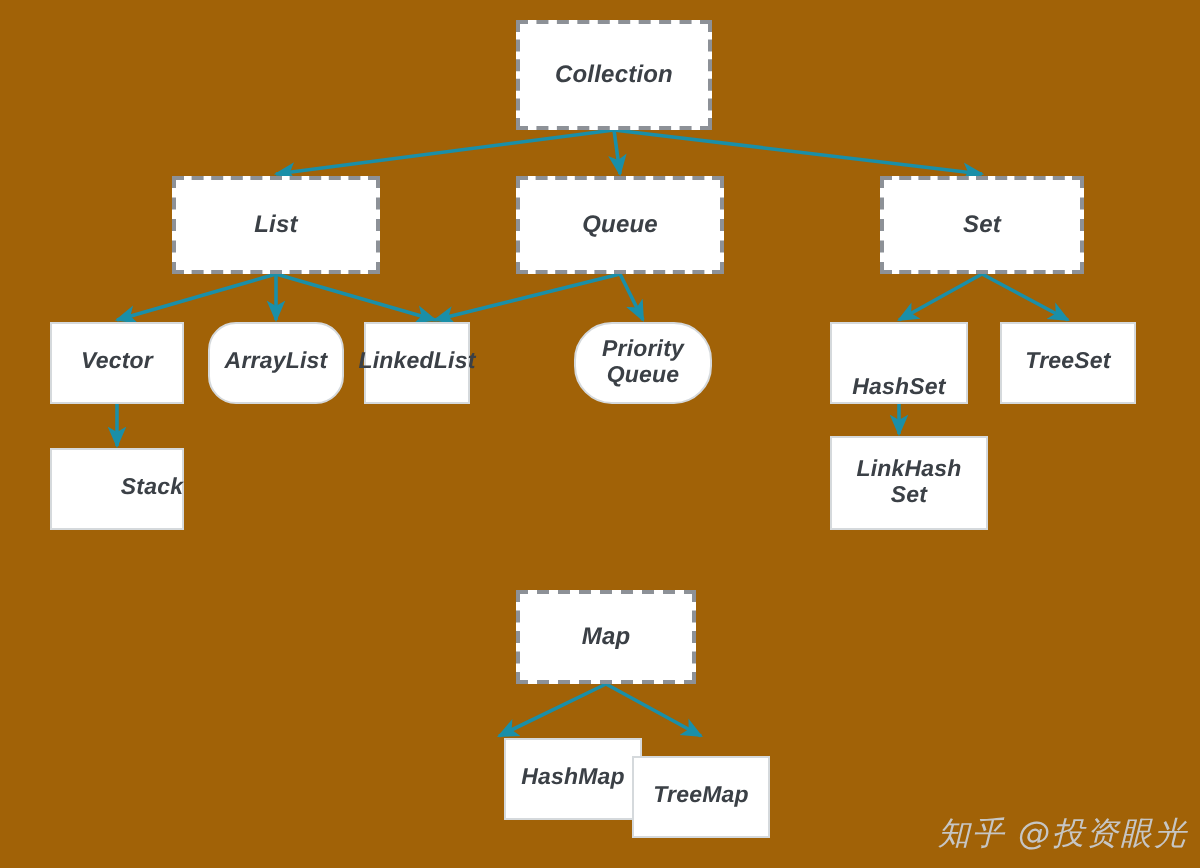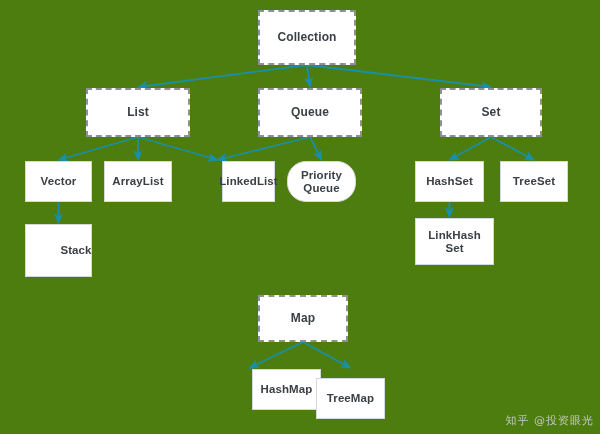--- a/index.html
+++ b/index.html
@@ -7,22 +7,23 @@
     padding: 0;
     background: #ffffff;
   }
   body {
     font-family: "Liberation Sans", sans-serif;
   }
   #canvas {
     position: relative;
     width: 600px;
     height: 434px;
-    background: #4d7c0f;
+    background: #a16207;
     overflow: hidden;
+    font-style: italic;
   }
   #edges {
     position: absolute;
     left: 0;
     top: 0;
     width: 600px;
     height: 434px;
     pointer-events: none;
   }
   .node {
@@ -44,21 +45,21 @@
     border: 2px dashed #8d9197;
     font-size: 12px;
   }
   .node.impl {
     border: 1px solid #d5d9dc;
   }
   .watermark {
     position: absolute;
     right: 6px;
     bottom: 6px;
-    font-size: 11px;
+    font-size: 16px;
     color: #c9ccd0;
     letter-spacing: 1px;
     white-space: nowrap;
     opacity: 0.95;
     z-index: 3;
     font-family: "DejaVu Sans", sans-serif;
   }
 </style>
 </head>
 <body>
@@ -94,36 +95,36 @@
       </div>
       <div class="node iface" style="left: 258px; top: 88px; width: 104px; height: 49px;">
         <span>Queue</span>
       </div>
       <div class="node iface" style="left: 440px; top: 88px; width: 102px; height: 49px;">
         <span>Set</span>
       </div>
       <div class="node impl" style="left: 25px; top: 161px; width: 67px; height: 41px; align-items: center;">
         <span>Vector</span>
       </div>
-      <div class="node impl" style="left: 104px; top: 161px; width: 68px; height: 41px;">
+      <div class="node impl" style="left: 104px; top: 161px; width: 68px; height: 41px; border-radius: 14px;">
         <span>ArrayList</span>
       </div>
-      <div class="node impl" style="left: 182px; top: 161px; width: 53px; height: 41px; margin-left: 40px;">
+      <div class="node impl" style="left: 182px; top: 161px; width: 53px; height: 41px;">
         <span>LinkedList</span>
       </div>
       <div class="node impl" style="left: 287px; top: 161px; width: 69px; height: 41px; border-radius: 19px;">
         <span>Priority<br>Queue</span>
       </div>
-      <div class="node impl" style="left: 415px; top: 161px; width: 69px; height: 41px;">
+      <div class="node impl" style="left: 415px; top: 161px; width: 69px; height: 41px; align-items: flex-end;">
         <span>HashSet</span>
       </div>
       <div class="node impl" style="left: 500px; top: 161px; width: 68px; height: 41px;">
         <span>TreeSet</span>
       </div>
-      <div class="node impl" style="left: 25px; top: 224px; width: 67px; height: 53px; padding-left: 35px;">
+      <div class="node impl" style="left: 25px; top: 224px; width: 67px; height: 41px; padding-left: 35px;">
         <span>Stack</span>
       </div>
       <div class="node impl" style="left: 415px; top: 218px; width: 79px; height: 47px;">
         <span>LinkHash<br>Set</span>
       </div>
       <div class="node iface" style="left: 258px; top: 295px; width: 90px; height: 47px;">
         <span>Map</span>
       </div>
       <div class="node impl" style="left: 215px; top: 369px; width: 69px; height: 41px; margin-left: 37px;">
         <span>HashMap</span>

